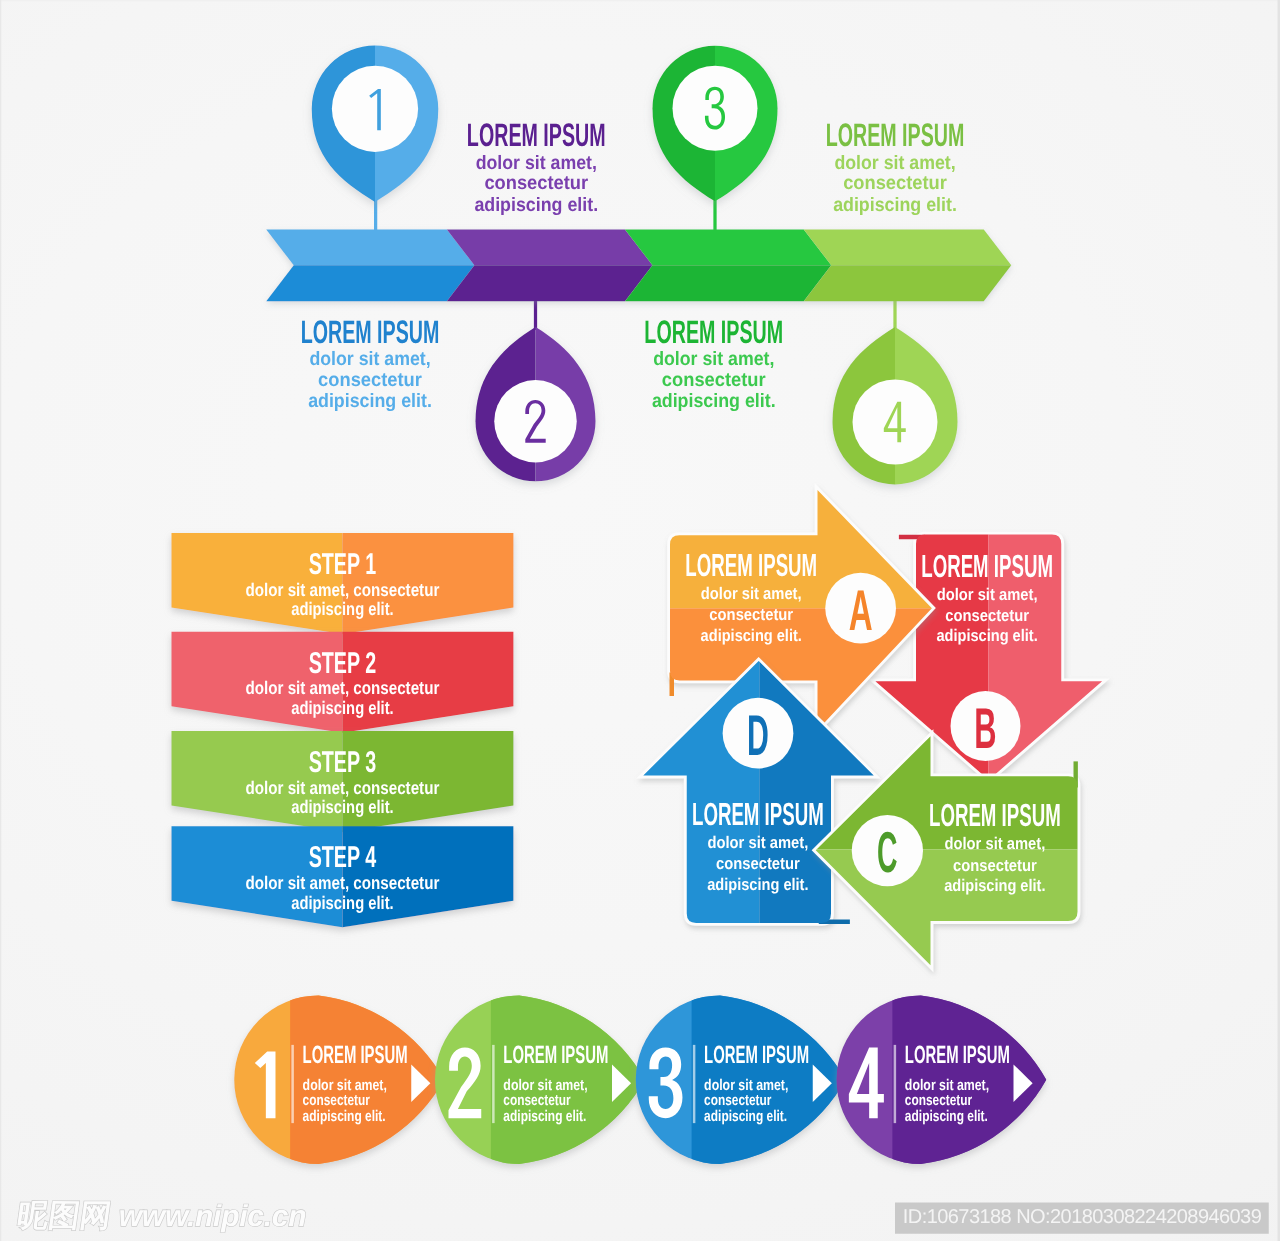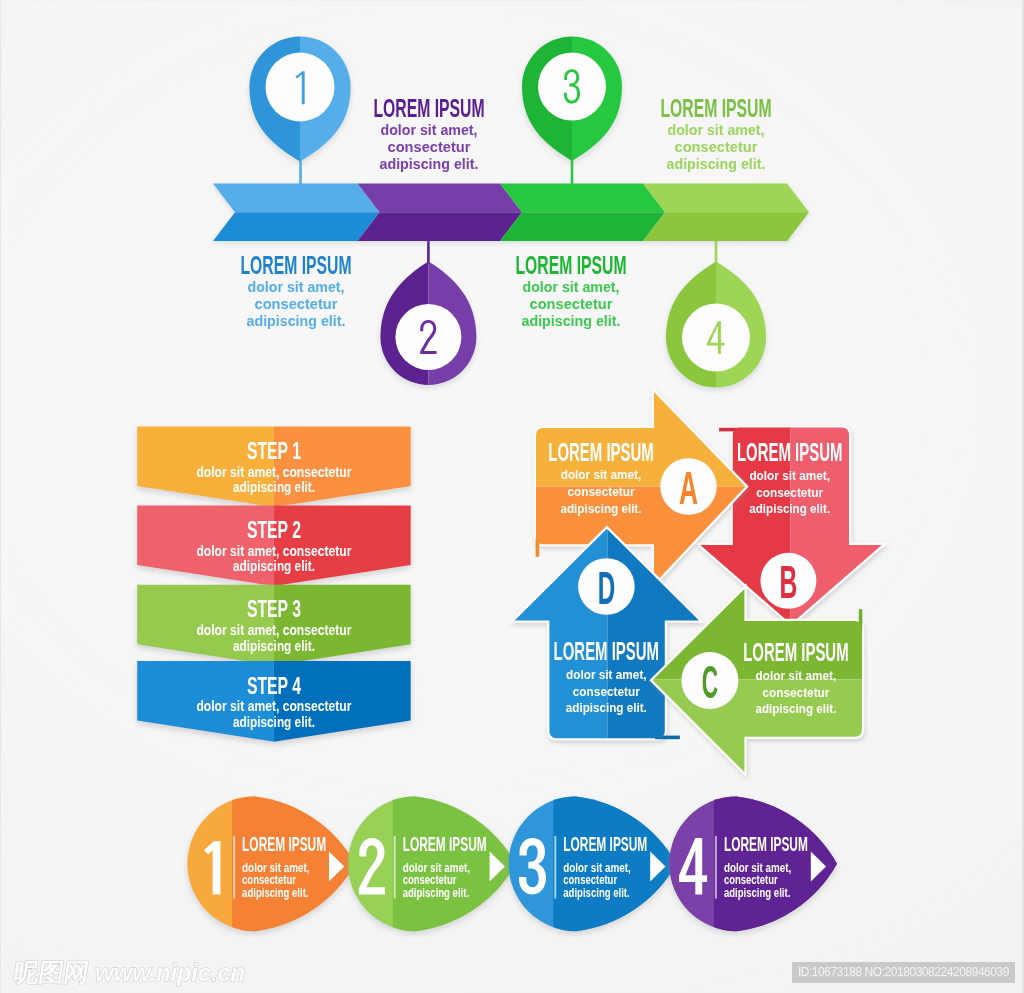--- a/index.html
+++ b/index.html
@@ -15,21 +15,21 @@
   .edge-r{position:absolute;right:0;top:0;width:2px;height:993px;background:#e3e3e3;}
   svg.layer{position:absolute;left:0;top:0;width:1024px;height:993px;}
   .wm{position:absolute;left:14px;top:960px;display:flex;align-items:baseline;gap:6px;
       pointer-events:none;user-select:none;}
   .wm-logo{font-family:"DejaVu Sans","Liberation Sans",sans-serif;font-size:25px;font-weight:bold;
            color:#fcfcfc;-webkit-text-stroke:1px #c9c9c9;paint-order:stroke fill;letter-spacing:0px;line-height:1;
            transform:skewX(-8deg);}
   .wm-site{font-family:"Liberation Sans",sans-serif;font-size:24px;font-style:italic;font-weight:bold;
            color:#fcfcfc;-webkit-text-stroke:1px #c9c9c9;paint-order:stroke fill;line-height:1;letter-spacing:-0.2px;}
   .idbar{position:absolute;right:9px;top:962px;background:#c9c9c9;color:#f4f4f4;
-         font-family:"Liberation Sans",sans-serif;font-size:12px;padding:3px 6px 4px 6px;letter-spacing:-0.45px;}
+         font-family:"Liberation Sans",sans-serif;font-size:16px;padding:3px 6px 4px 6px;letter-spacing:-0.45px;}
   text{white-space:pre;}
 </style>
 </head>
 <body>
 
 <div id="stage">
   <div class="edge-t"></div>
   <div class="edge-l"></div>
   <div class="edge-r"></div>
 

